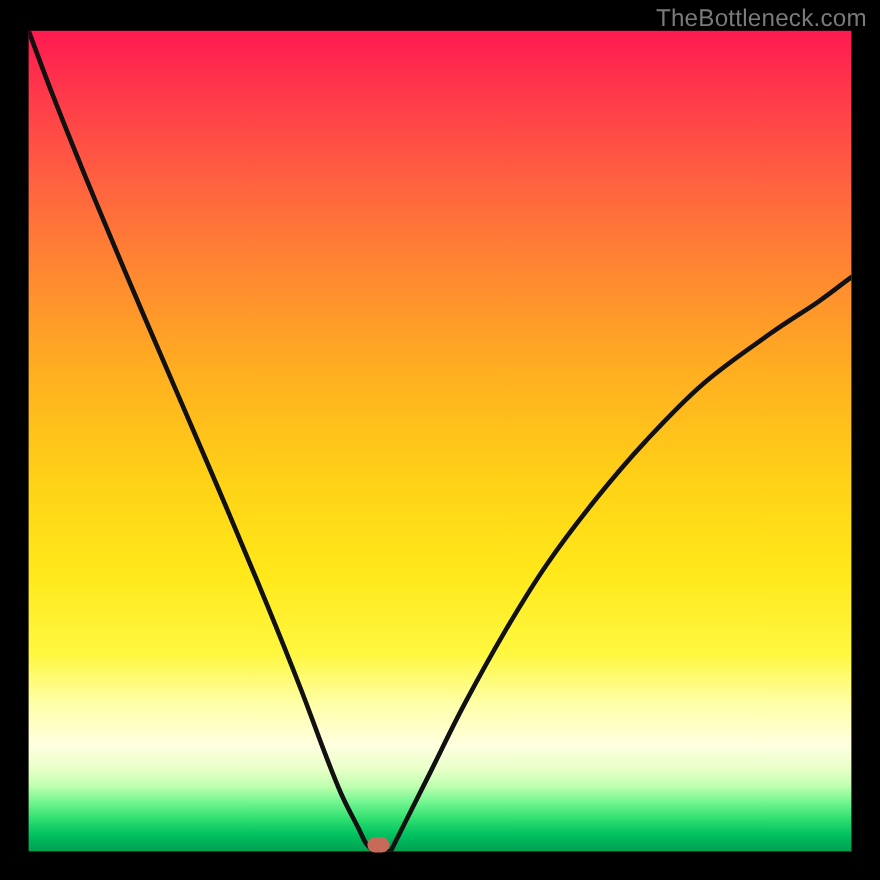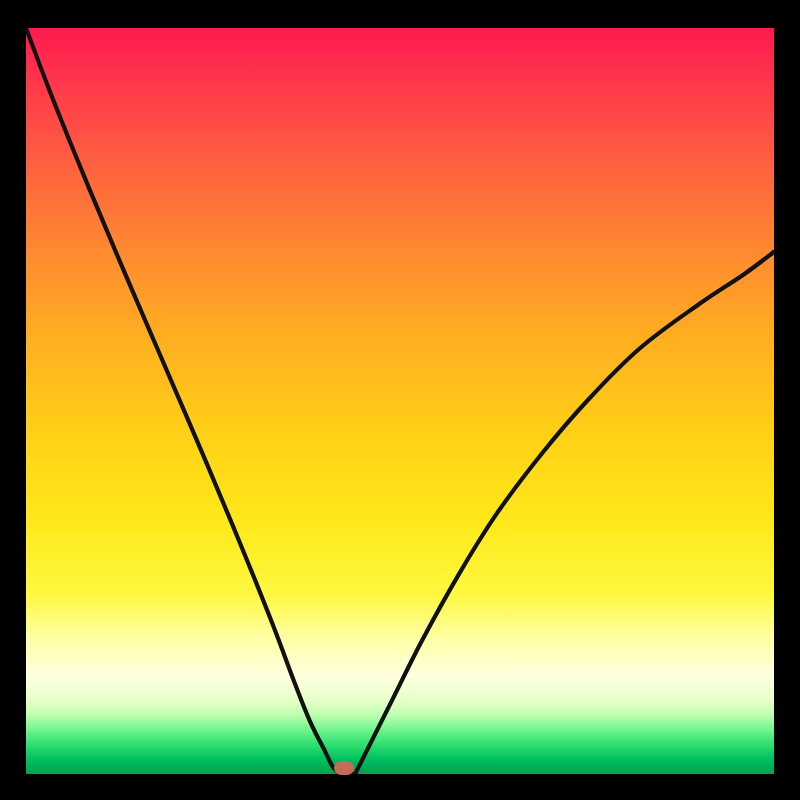--- a/index.html
+++ b/index.html
@@ -66,20 +66,21 @@
     font-weight: 400;
     color: #7a7a7a;
     letter-spacing: 0.2px;
   }
 </style>
 </head>
 <body>
 
 <div class="frame">
 
+  <div class="watermark">TheBottleneck.com</div>
 
   <div class="plot">
 
     <svg class="curve" viewBox="0 0 748 746" preserveAspectRatio="none">
       <g>
         <path id="path-left" fill="none" stroke="#111" stroke-width="4.2" stroke-linecap="round" d="M 0.00 0.00 C 4.04 10.74, 13.02 35.51, 22.44 59.68 C 31.86 83.85, 40.24 104.74, 52.36 134.28 C 64.48 163.82, 74.95 188.89, 89.76 223.80 C 104.57 258.71, 118.48 290.64, 134.64 328.24 C 150.80 365.84, 164.71 397.77, 179.52 432.68 C 194.33 467.59, 204.80 492.66, 216.92 522.20 C 229.04 551.74, 237.42 572.63, 246.84 596.80 C 256.26 620.97, 262.55 639.02, 269.28 656.48 C 276.01 673.94, 278.85 681.69, 284.24 693.78 C 289.63 705.87, 295.16 715.56, 299.20 723.62 C 303.24 731.68, 303.99 734.51, 306.68 738.54 C 309.37 742.57, 312.81 744.66, 314.16 746.00"></path>
         <path id="path-floor" fill="none" stroke="#111" stroke-width="4.2" stroke-linecap="round" d="M 314.16 746.00 C 315.51 746.00, 318.95 746.00, 321.64 746.00 C 324.33 746.00, 327.77 746.00, 329.12 746.00"></path>
         <path id="path-right" fill="none" stroke="#111" stroke-width="4.2" stroke-linecap="round" d="M 329.12 746.00 C 331.81 740.63, 337.35 729.59, 344.08 716.16 C 350.81 702.73, 357.10 690.20, 366.52 671.40 C 375.94 652.60, 384.32 634.55, 396.44 611.72 C 408.56 588.89, 420.38 567.41, 433.84 544.58 C 447.30 521.75, 456.43 506.38, 471.24 484.90 C 486.05 463.42, 499.96 445.36, 516.12 425.22 C 532.28 405.08, 543.50 391.80, 561.00 373.00 C 578.50 354.20, 593.16 338.24, 613.36 320.78 C 633.56 303.32, 654.35 289.45, 673.20 276.02 C 692.05 262.59, 704.62 255.58, 718.08 246.18 C 731.54 236.78, 742.61 227.83, 748.00 223.80"></path>
       </g>
     </svg>

